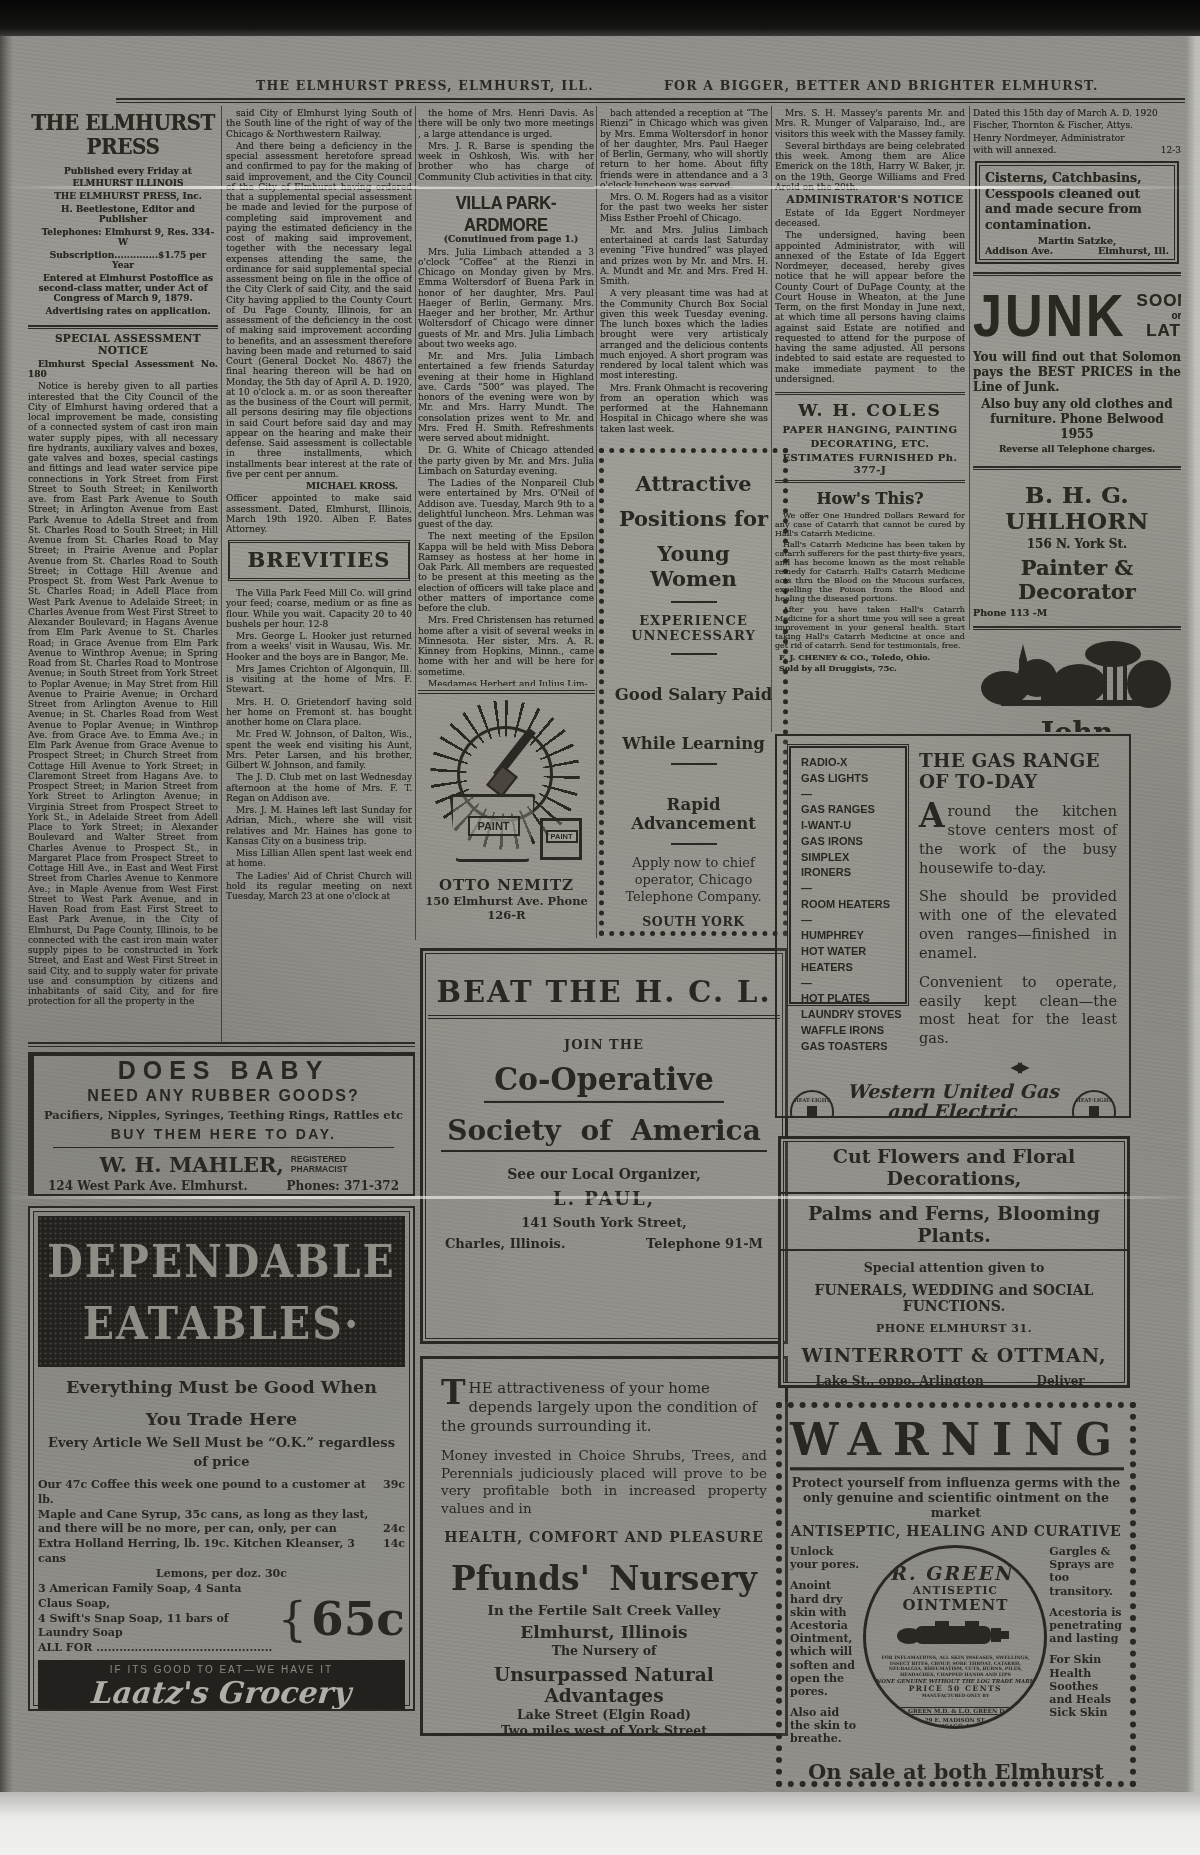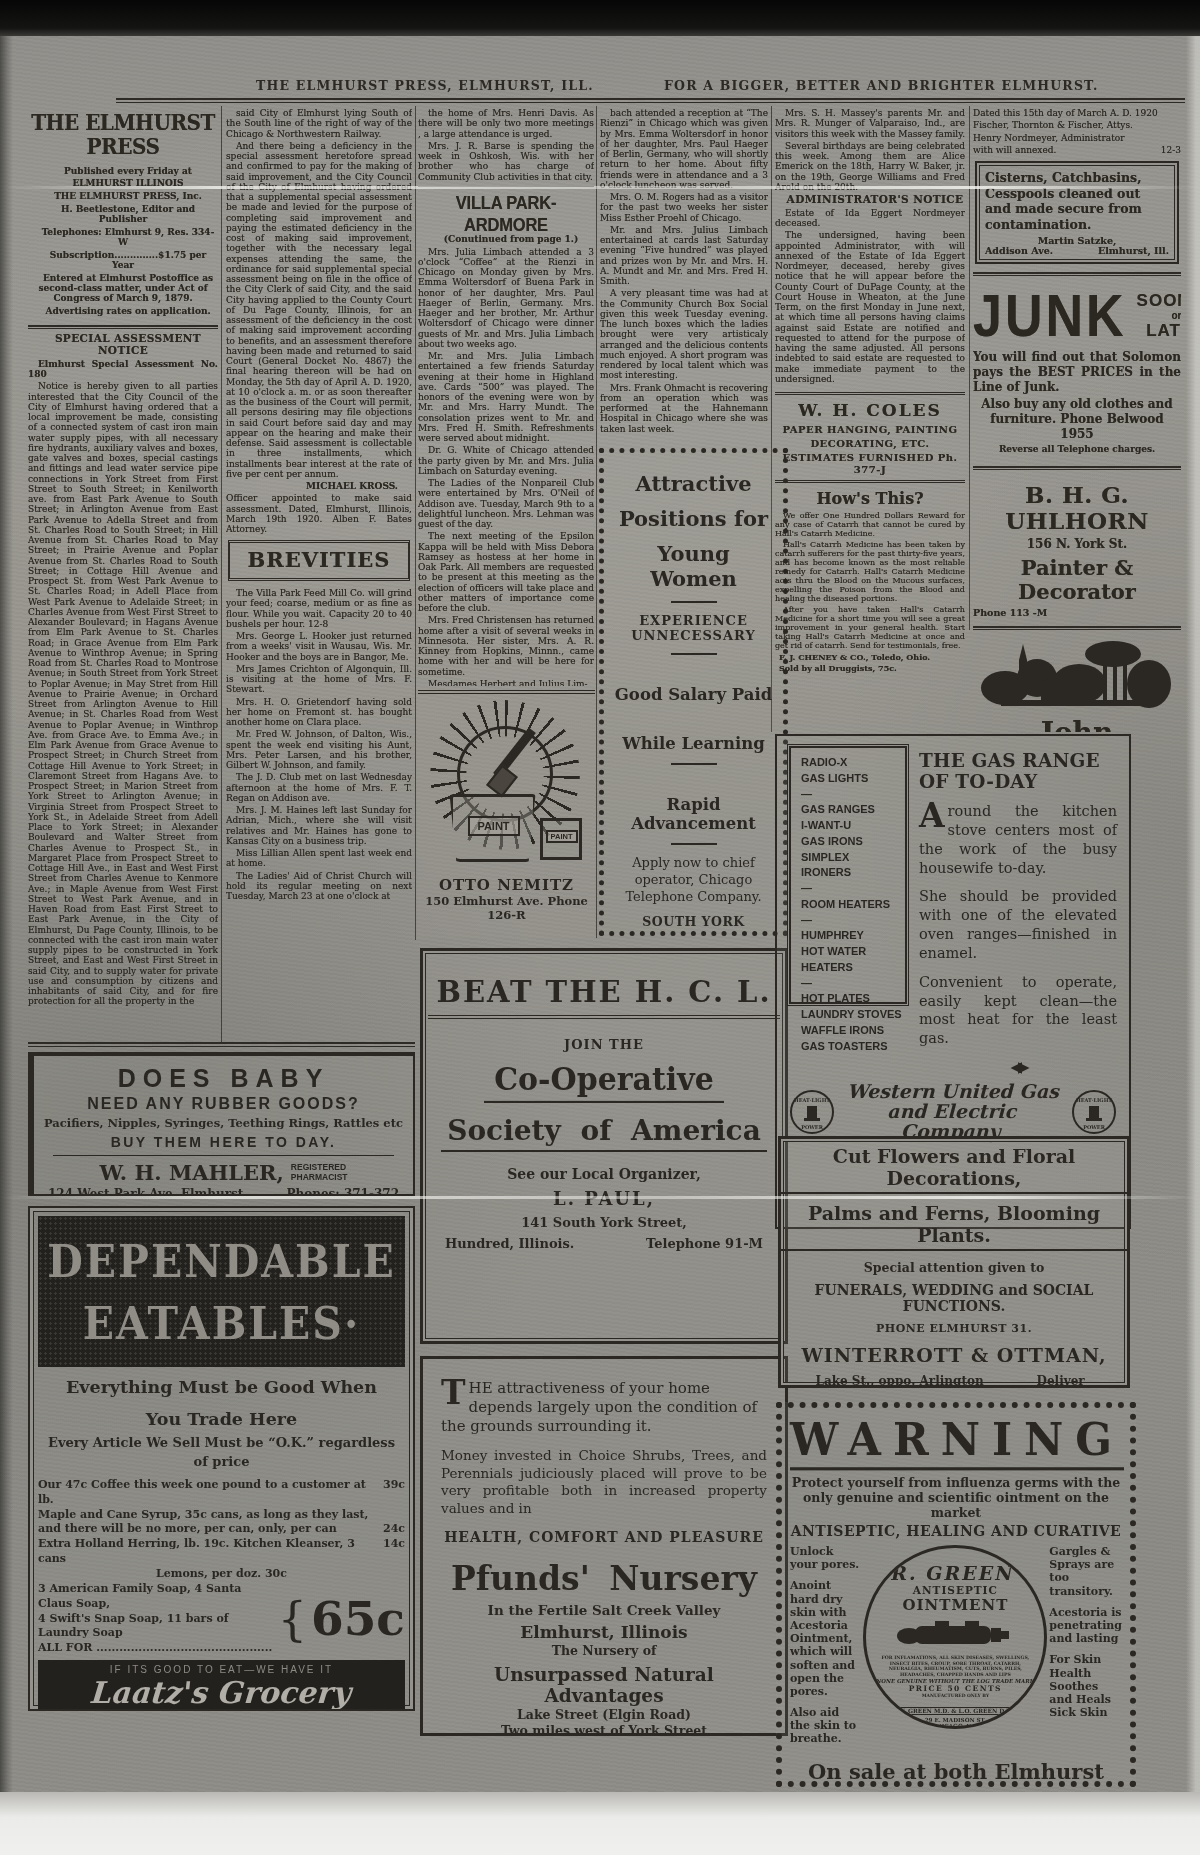--- a/index.html
+++ b/index.html
@@ -124,21 +124,21 @@
   #nz-lab1 { left:46px; top:118px; width:52px; height:20px; font-size:11px; line-height:17px; }
   #nz-can { position:absolute; left:118px; top:120px; width:42px; height:42px; border:3px solid #2b2823; background:rgba(150,148,140,.35); }
   #nz-lab2 { left:124px; top:132px; width:32px; height:13px; font-size:7.5px; line-height:10px; }
   #ad-nemitz .nz-name { font-size:15px; font-weight:bold; letter-spacing:1px; margin-top:2px; }
   #ad-nemitz .nz-addr { font-size:11.5px; font-weight:bold; }
 
   
   #hrule12 { position:absolute; left:28px; top:1042px; width:387px; border-top:2px solid #2e2b26; border-bottom:1px solid #2e2b26; height:5px; }
 
   
-  #ad-baby { left:28px; top:1052px; width:387px; height:144px; border:2px solid #2b2823; border-left:6px solid #2b2823; border-top:4px solid #2b2823; text-align:center; padding-top:8px; background:rgba(165,163,155,.12); }
+  #ad-baby { left:28px; top:1052px; width:387px; height:144px; border:2px solid #2b2823; border-left:6px solid #2b2823; border-top:4px solid #2b2823; text-align:center; padding-top:0; background:rgba(165,163,155,.12); }
   #ad-baby .b1 { font-family:"Liberation Sans", sans-serif; font-weight:bold; font-size:25px; letter-spacing:7px; }
   #ad-baby .b2 { font-family:"Liberation Sans", sans-serif; font-weight:bold; font-size:16px; letter-spacing:2px; margin-top:2px; }
   #ad-baby .b3 { font-size:11.5px; font-weight:bold; margin-top:3px; }
   #ad-baby .b4 { font-family:"Liberation Sans", sans-serif; font-weight:bold; font-size:14px; letter-spacing:2.5px; margin-top:4px; }
   #ad-baby .b-rule { width:90%; border-top:1px solid #2b2823; margin:5px auto 4px; }
   #ad-baby .b-name-row { display:flex; justify-content:center; align-items:center; gap:7px; }
   #ad-baby .b-name { font-size:21px; font-weight:bold; }
   #ad-baby .b-reg { font-family:"Liberation Sans", sans-serif; font-weight:bold; font-size:8.5px; text-align:left; line-height:1.15; }
   #ad-baby .b-addr-row { display:flex; justify-content:space-between; padding:2px 14px 0; font-size:12px; font-weight:bold; }
 
@@ -177,21 +177,21 @@
   .dropcap { float:left; font-size:33px; line-height:.82; font-weight:bold; padding-right:3px; }
   #ad-pfunds .pf-p2 { font-size:13.5px; line-height:1.3; margin-top:12px; text-align:justify; }
   #ad-pfunds .pf-caps { text-align:center; font-size:14px; font-weight:bold; letter-spacing:1px; margin-top:12px; }
   #ad-pfunds .pf-name { text-align:center; font-size:33px; font-weight:bold; word-spacing:8px; margin-top:14px; }
   #ad-pfunds .pf-s { text-align:center; font-size:13.5px; font-weight:bold; margin-top:4px; }
   #ad-pfunds .pf-city { font-size:17px; }
   #ad-pfunds .pf-adv { font-size:18.5px; margin-top:6px; }
   #ad-pfunds .pf-t { font-size:12.5px; margin-top:1px; }
 
   
-  #ad-gas { left:775px; top:734px; width:356px; height:495px; border:2px solid #2b2823; padding:10px 12px 0; background:rgba(168,166,158,.12); }
+  #ad-gas { left:775px; top:734px; width:356px; height:384px; border:2px solid #2b2823; padding:10px 12px 0; background:rgba(168,166,158,.12); }
   #gas-main { display:flex; gap:12px; }
   #gas-list { width:118px; border:2px solid #2b2823; box-shadow:0 0 0 1px #94928c, 0 0 0 2px #2b2823; padding:8px 0 6px 10px; font-family:"Liberation Sans", sans-serif; font-weight:bold; font-size:11px; height:258px; }
   #gas-list p { margin:0 0 2px; text-indent:0; line-height:1.25; }
   #gas-right { flex:1; }
   #gas-right .g-title { font-size:18.5px; font-weight:bold; letter-spacing:.2px; margin:4px 0 10px; }
   #gas-right p.g-p { font-size:14.5px; line-height:1.3; margin-bottom:10px; text-indent:0; text-align:justify; }
   #gas-right .g-orn { text-align:center; font-size:15px; letter-spacing:-4px; margin-top:2px; }
   #gas-logo { display:flex; justify-content:center; align-items:center; gap:8px; margin-top:6px; }
   #gas-logo .g-brand { font-style:italic; font-size:19px; line-height:1.05; text-align:center; font-weight:bold; transform:skewX(-4deg); }
   #gas-logo svg { flex:none; }
@@ -510,21 +510,21 @@
 
   <div id="ad-beat" class="ad">
     <div><span class="bt-title">BEAT  THE  H.  C.  L.</span></div>
     <div class="bt-join">JOIN THE</div>
     <div><span class="bt-co">Co-Operative</span></div>
     <div><span class="bt-soc">Society  of  America</span></div>
     <div class="bt-see">See our Local Organizer,</div>
     <div class="bt-name">L.  PAUL,</div>
     <div class="bt-addr">141  South York Street,</div>
     <div class="bt-row">
-      <span>Hundred, Illinois.</span>
+      <span>Charles, Illinois.</span>
       <span>Telephone 91-M</span>
     </div>
   </div>
 
   <div id="ad-pfunds" class="ad">
     <div class="pf-p1">
       <span class="dropcap">T</span>
       <span>HE  attractiveness  of your home</span><br>
       <span>depends  largely  upon  the  condition  of  the grounds surrounding it.</span>
     </div>

